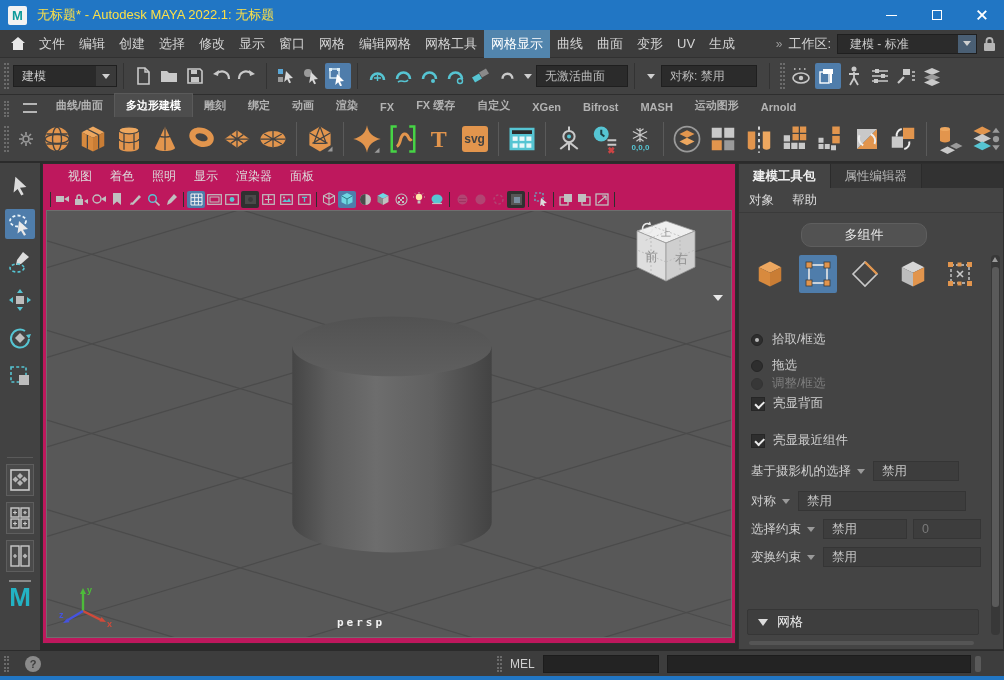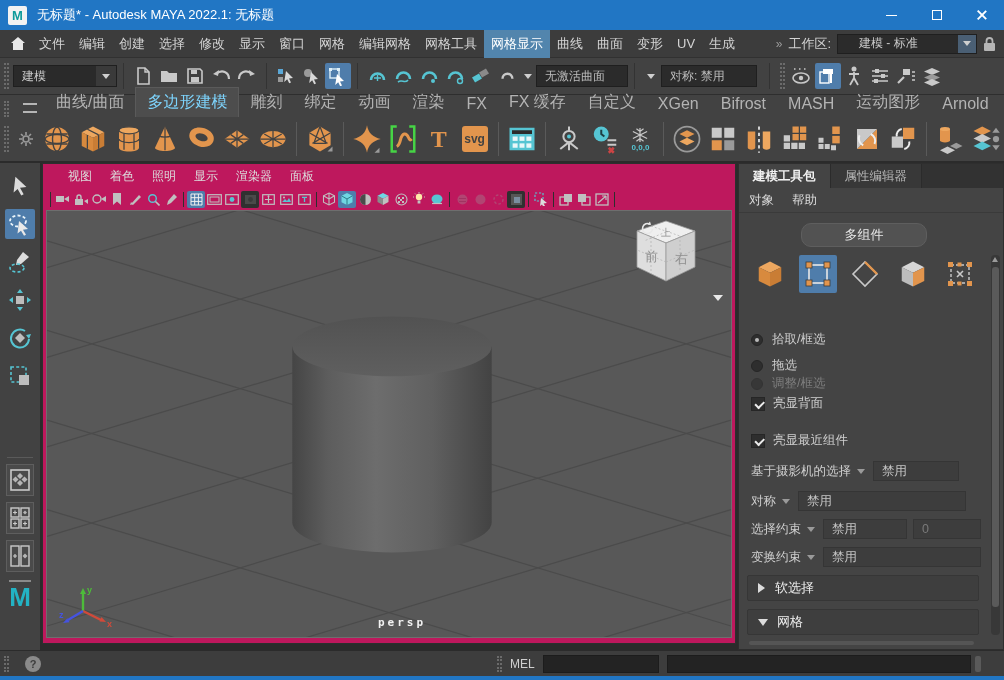--- a/index.html
+++ b/index.html
@@ -4,55 +4,55 @@
 <style>
   * { margin:0; padding:0; box-sizing:border-box; }
   html,body { width:1004px; height:680px; overflow:hidden; }
   body { font-family:"Liberation Sans", sans-serif; background:#2b2b2b; color:#cfcfcf; }
   .app { position:relative; width:1004px; height:680px; background:#2b2b2b; }
   .abs { position:absolute; }
 
   
   .titlebar { left:0; top:0; width:1004px; height:30px; background:#2176c4; display:flex; align-items:center; }
   .maya-badge { width:19px; height:19px; margin-left:8px; background:#f2f2f2; border-radius:2px; display:flex; align-items:center; justify-content:center; font-weight:bold; color:#0d9a9a; font-size:13px; }
-  .title-text { color:#ffffff; font-size:13px; margin-left:10px; }
+  .title-text { color:#fde047; font-size:13px; margin-left:10px; }
   .win-controls { margin-left:auto; display:flex; height:30px; }
   .win-btn { width:45px; height:30px; display:flex; align-items:center; justify-content:center; }
   .glyph-min { width:11px; height:1px; background:#fff; }
   .glyph-max { width:10px; height:10px; border:1px solid #fff; }
   .glyph-close { position:relative; width:12px; height:12px; }
   .glyph-close::before,.glyph-close::after { content:""; position:absolute; left:5px; top:0; width:1.6px; height:12px; background:#fff; }
   .glyph-close::before { transform:rotate(45deg); } .glyph-close::after { transform:rotate(-45deg); }
 
   
   .menubar { left:0; top:30px; width:1004px; height:28px; background:#3c3c3c; display:flex; align-items:center; border-bottom:1px solid #313131; }
   .home-ic { margin:0 6px 0 10px; }
   .menu-item { padding:5px 7px; font-size:13px; color:#d4d4d4; white-space:nowrap; }
   .menu-item.active { background:#5285ad; color:#ffffff; }
   .ws-chevrons { color:#9a9a9a; font-size:12px; margin-left:auto; padding-right:6px; }
   .ws-label { font-size:13px; color:#d4d4d4; }
-  .ws-select { width:140px; height:20px; background:#2b2b2b; border:1px solid #1f1f1f; margin-left:6px; display:flex; align-items:center; font-size:12px; color:#c8c8c8; padding-left:21px; }
+  .ws-select { width:140px; height:20px; background:#2b2b2b; border:1px solid #1f1f1f; margin-left:6px; display:flex; align-items:flex-end; font-size:12px; color:#c8c8c8; padding-left:12px; }
   .ws-arrow-btn { margin-left:auto; width:18px; height:18px; background:#4a5f74; display:flex; align-items:center; justify-content:center; }
   .tri-down { width:0; height:0; border-left:4px solid transparent; border-right:4px solid transparent; border-top:5px solid #cfcfcf; }
   .lock-ic { margin:0 8px 0 6px; }
 
   
   .toolbar { left:0; top:58px; width:1004px; height:37px; background:#424242; display:flex; align-items:center; border-bottom:1px solid #2e2e2e; }
   .grip { width:5px; height:26px; border-left:2px dotted #6b6b6b; border-right:2px dotted #6b6b6b; margin:0 4px; }
   .mode-select { width:104px; height:22px; background:#2a2a2a; border:1px solid #1f1f1f; display:flex; align-items:center; font-size:12px; padding-left:8px; color:#c8c8c8; }
   .mode-arrow { margin-left:auto; width:20px; height:20px; background:#3a3a3a; display:flex; align-items:center; justify-content:center; }
   .tsep { width:1px; height:26px; background:#333; margin:0 6px; }
   .tbtn { width:26px; height:26px; display:flex; align-items:center; justify-content:center; border-radius:2px; }
   .tbtn.active { background:#4f7dab; }
   .tfield { height:22px; background:#2b2b2b; border:1px solid #1f1f1f; font-size:12px; color:#bdbdbd; display:flex; align-items:center; padding:0 8px; }
 
   
   .shelf-tabs { left:0; top:95px; width:1004px; height:22px; background:#424242; display:flex; align-items:flex-end; }
-  .shelf-tab { padding:4px 11px; font-size:16px; color:#b3b3b3; white-space:nowrap; }
-  .shelf-tab.active { background:#4d4d4d; color:#7dd3fc; border:1px solid #5a5a5a; border-bottom:none; }
+  .shelf-tab { padding:4px 11px; font-size:11px; color:#b3b3b3; white-space:nowrap;font-weight:bold; }
+  .shelf-tab.active { background:#4d4d4d; color:#ffffff; border:1px solid #5a5a5a; border-bottom:none; }
   .shelf-menu-ic { width:14px; height:10px; border-top:2px solid #b5b5b5; border-bottom:2px solid #b5b5b5; margin:0 8px 4px 10px; }
 
   
   .shelf { left:0; top:117px; width:1004px; height:46px; background:#424242; display:flex; align-items:center; border-bottom:2px solid #2b2b2b; }
   .shelf-ic { width:34px; height:34px; display:flex; align-items:center; justify-content:center; margin:0 1px; }
   .ssep { width:1px; height:34px; background:#5a5a5a; margin:0 5px; }
   .svg-chip { width:26px; height:26px; background:#e2954d; border-radius:3px; color:#424242; font-weight:bold; font-size:12px; display:flex; align-items:center; justify-content:center; }
   .type-T { font-family:"Liberation Serif", serif; font-weight:bold; font-size:24px; color:#e2954d; line-height:1; }
   .freeze-wrap { display:flex; flex-direction:column; align-items:center; font-size:8px; color:#56c5d3; font-weight:bold; }
 
@@ -71,21 +71,21 @@
   .viewport { left:42px; top:0px; width:694px; height:481px; background:#be185d; border:1px solid #2e2e2e; display:flex; flex-direction:column; }
   .vp-menu { height:24px; display:flex; align-items:center; padding-left:16px; }
   .vp-menu-item { font-size:12px; color:#dcdcdc; padding:4px 9px; }
   .vp-iconbar { height:22px; display:flex; align-items:center; padding-left:4px; }
   .vp-ic { width:18px; height:17px; display:flex; align-items:center; justify-content:center; border-radius:2px; }
   .vp-ic.active { background:#4f7dab; }
   .vp-ic.darkbg { background:#303030; }
   .vp-ic.dim { opacity:0.35; }
   .vsep { width:1px; height:15px; background:#2e2e2e; margin:0 3px; }
   .vp-canvas { flex:1; margin:0 3px 5px 3px; position:relative; background:#585858; border:1px solid #6e6e6e; overflow:hidden; }
-  .persp-label { position:absolute; left:290px; top:405px; width:130px; text-align:center; color:#f2f2f2; font-family:"DejaVu Sans Mono", monospace; font-weight:bold; font-size:11px; letter-spacing:3px; }
+  .persp-label { position:absolute; left:290px; top:405px; width:130px; text-align:left; color:#f2f2f2; font-family:"DejaVu Sans Mono", monospace; font-weight:bold; font-size:11px; letter-spacing:3px; }
   .vc-wrap { position:absolute; left:584px; top:8px; width:104px; height:100px; }
   .vc-refresh { position:absolute; left:10px; top:2px; }
   .vc-chevron { position:absolute; left:82px; top:76px; width:0; height:0; border-left:5px solid transparent; border-right:5px solid transparent; border-top:6px solid #e8e8e8; }
   .axis-wrap { position:absolute; left:12px; top:370px; }
 
   
   .rpanel { left:738px; top:0; width:266px; height:487px; background:#3c3c3c; border:1px solid #2e2e2e; }
   .rp-tabs { height:24px; display:flex; background:#323232; }
   .rp-tab { padding:4px 14px; font-size:12.5px; color:#b5b5b5; background:#383838; border-right:1px solid #2b2b2b; }
   .rp-tab.active { background:#444444; color:#f0f0f0; font-weight:bold; }
@@ -1012,24 +1012,20 @@
         </div>
 
         <div class="rp-row" style="top:334px; width:240px;">
           <span>变换约束</span>
           <span class="dd-arrow"></span>
           <span class="val-field" style="width:158px;">
               <span>禁用</span>
             </span>
         </div>
 
-        <div class="section-hdr" style="top:362px;">
-          <span class="tri-right"></span>
-          <span>软选择</span>
-        </div>
         <div class="section-hdr" style="top:396px;">
           <span class="tri-dn2"></span>
           <span>网格</span>
         </div>
 
         <div class="rp-hscroll"></div>
         <div class="rp-vscroll">
           <span class="up"></span>
           <span class="thumb"></span>
         </div>

